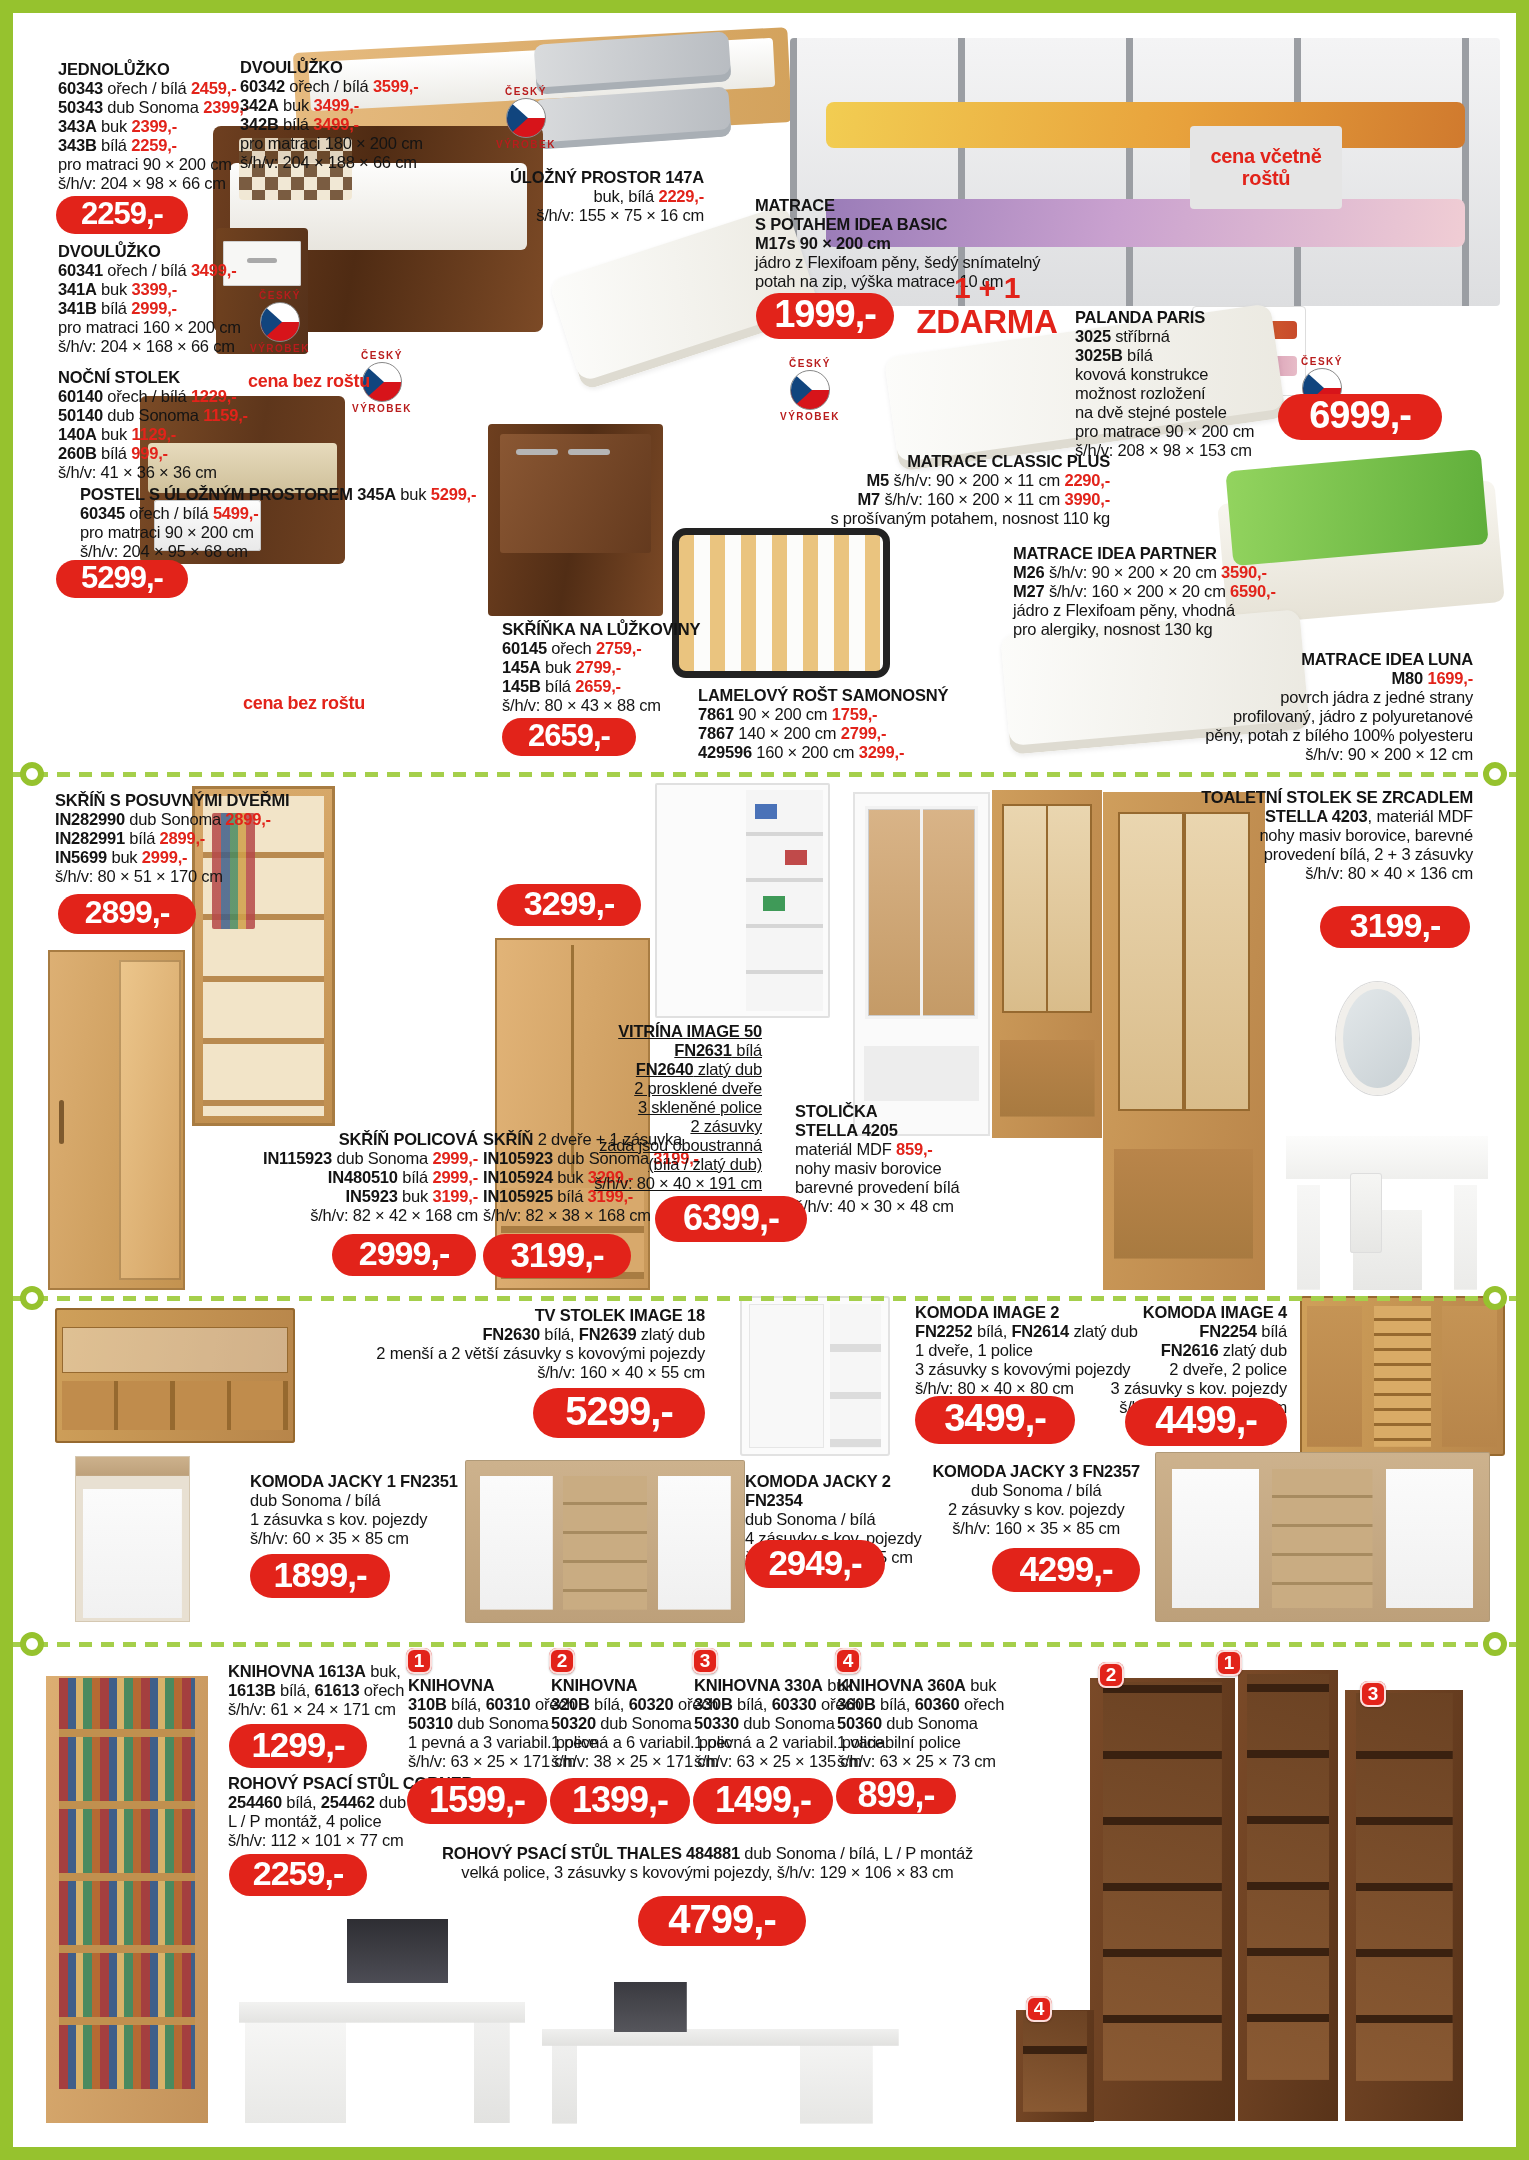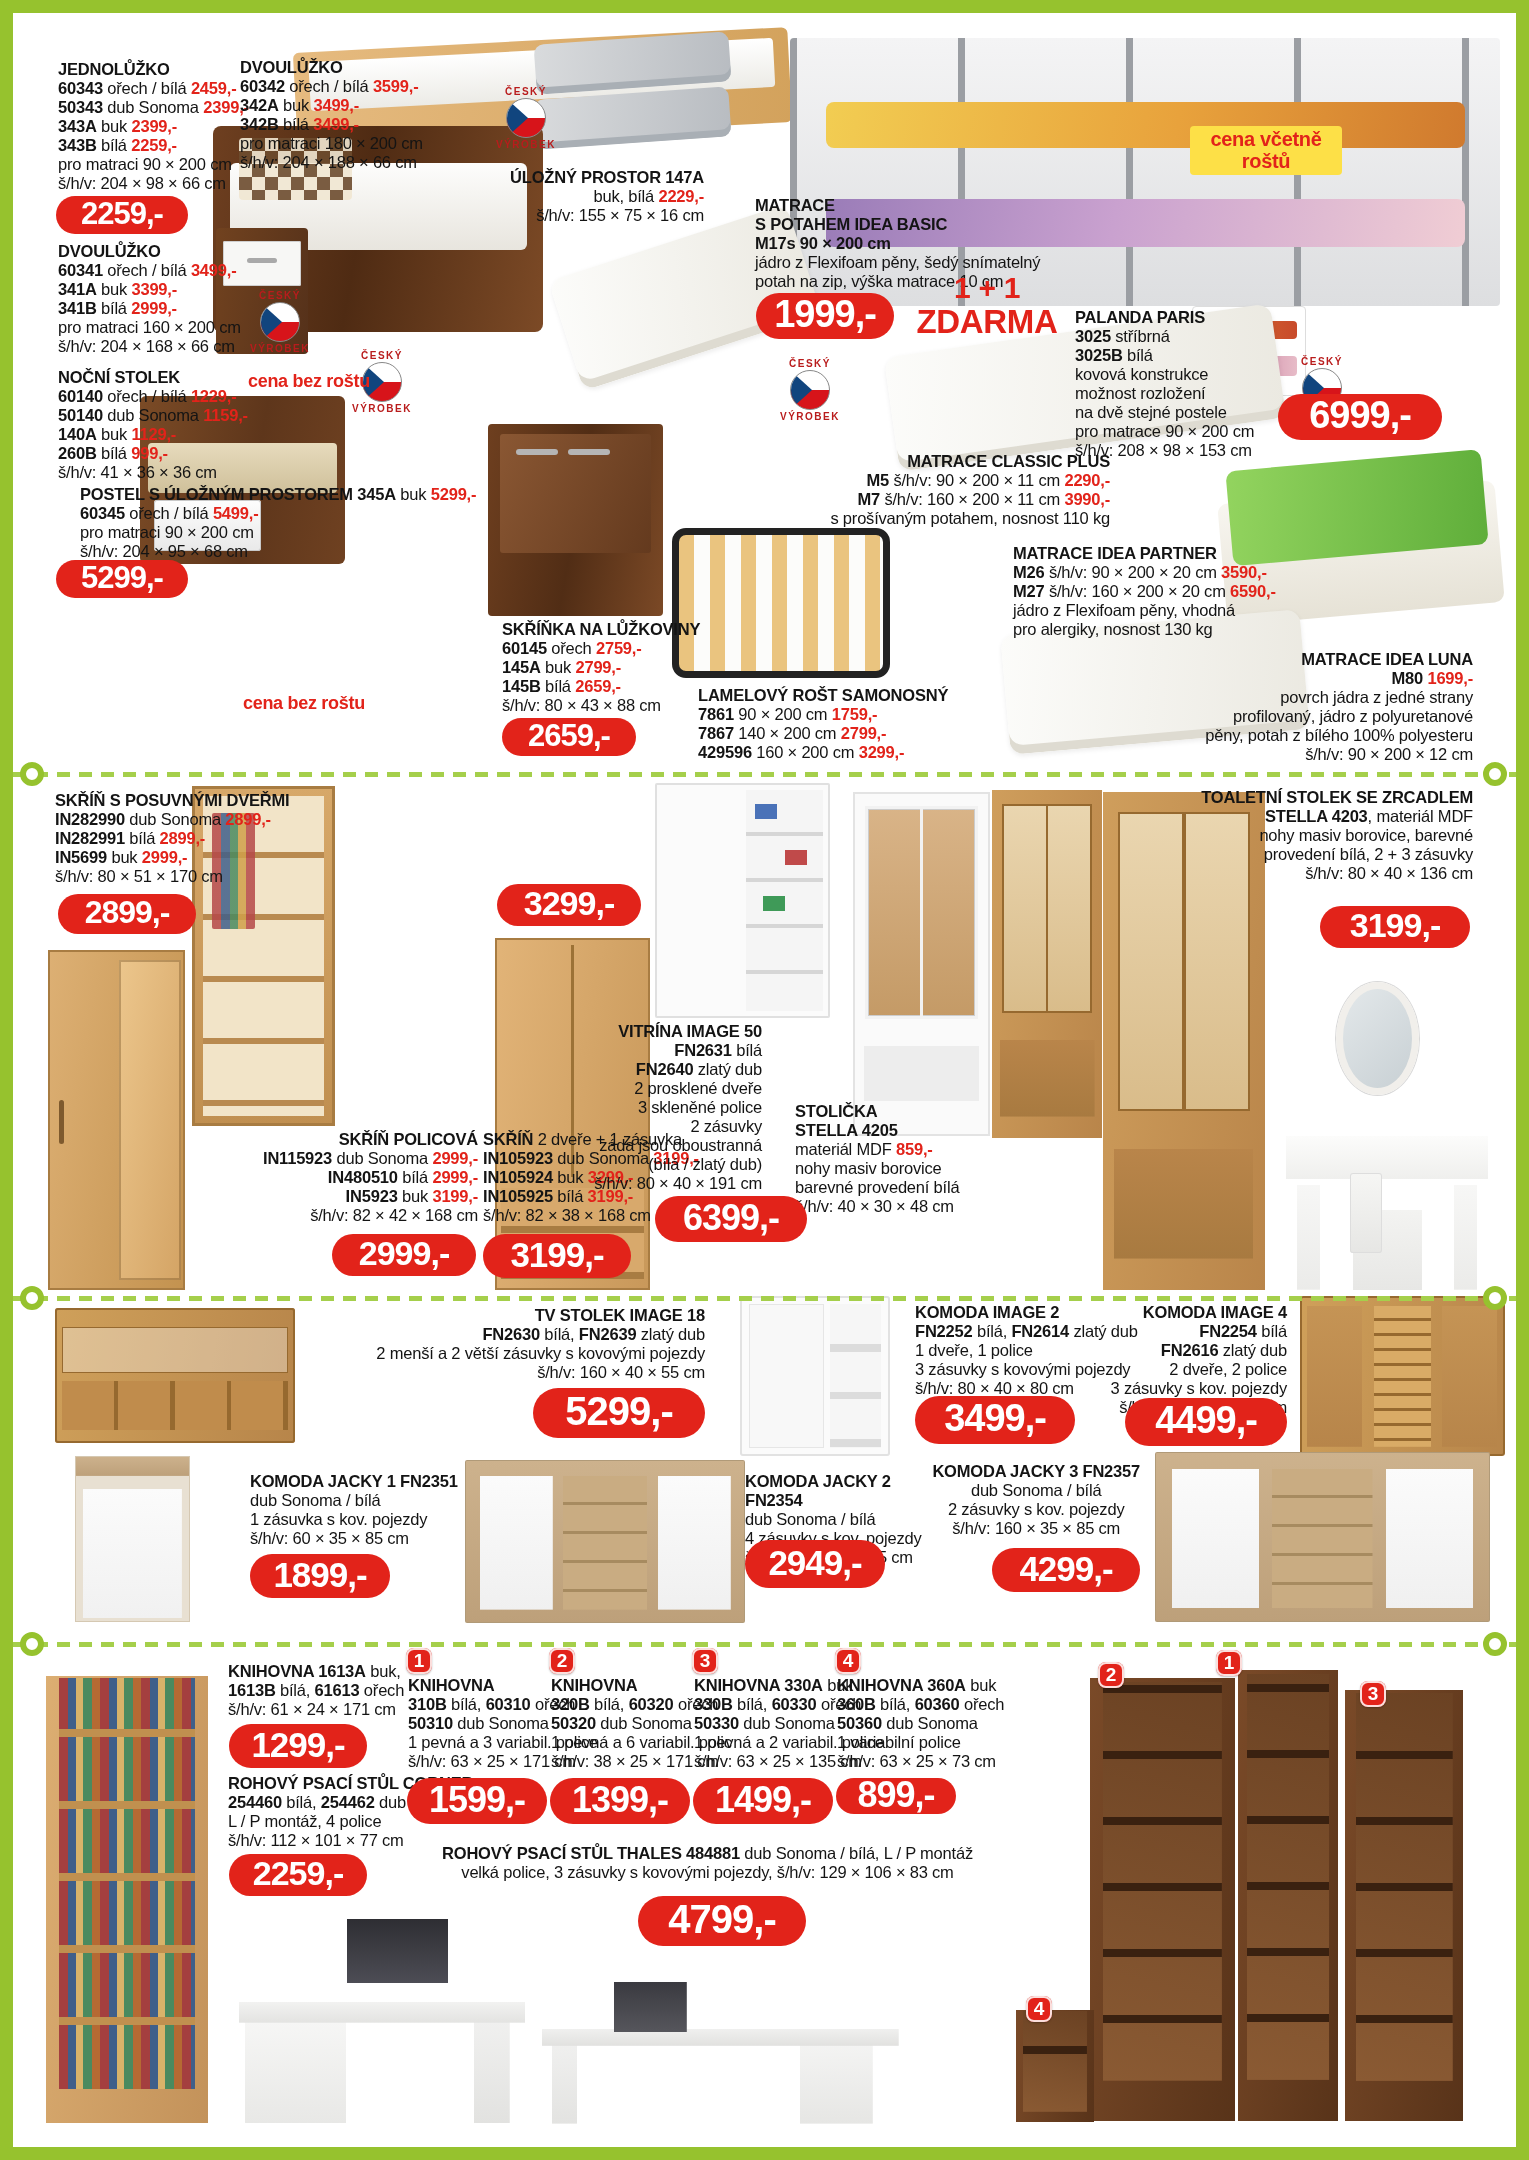--- a/index.html
+++ b/index.html
@@ -350,21 +350,21 @@
       <div class="ln"><span class="b">IN5923</span><span> buk </span><span class="r">3199,-</span></div>
       <div class="ln"><span>š/h/v: 82 × 42 × 168 cm</span></div>
     </div>
     <div class="tblock" style="top: 1130px; left: 483px;">
       <div class="ln"><span class="b">SKŘÍŇ</span><span> 2 dveře + 1 zásuvka</span></div>
       <div class="ln"><span class="b">IN105923</span><span> dub Sonoma </span><span class="r">3199,-</span></div>
       <div class="ln"><span class="b">IN105924</span><span> buk </span><span class="r">3299,-</span></div>
       <div class="ln"><span class="b">IN105925</span><span> bílá </span><span class="r">3199,-</span></div>
       <div class="ln"><span>š/h/v: 82 × 38 × 168 cm</span></div>
     </div>
-    <div class="tblock" style="top: 1022px; right: 767px; text-align: right;">
+    <div class="tblock" style="top: 1022px; right: 767px; text-align: right; text-decoration: underline;">
       <div class="ln"><span class="b">VITRÍNA IMAGE 50</span></div>
       <div class="ln"><span class="b">FN2631</span><span> bílá</span></div>
       <div class="ln"><span class="b">FN2640</span><span> zlatý dub</span></div>
       <div class="ln"><span>2 prosklené dveře</span></div>
       <div class="ln"><span>3 skleněné police</span></div>
       <div class="ln"><span>2 zásuvky</span></div>
       <div class="ln"><span>záda jsou oboustranná</span></div>
       <div class="ln"><span>(bílá / zlatý dub)</span></div>
       <div class="ln"><span>š/h/v: 80 × 40 × 191 cm</span></div>
     </div>
@@ -482,21 +482,21 @@
     <div class="pill" style="left: 550px; top: 1778px; width: 140px; height: 46px; font-size: 36px;">1399,-</div>
     <div class="pill" style="left: 693px; top: 1778px; width: 140px; height: 46px; font-size: 36px;">1499,-</div>
     <div class="pill" style="left: 836px; top: 1778px; width: 120px; height: 36px; font-size: 36px;">899,-</div>
     <div class="pill" style="left: 638px; top: 1896px; width: 168px; height: 50px; font-size: 40px;">4799,-</div>
     <div class="note" style="left: 248px; top: 372px;">
       <div style="font-size: 18px;">cena bez roštu</div>
     </div>
     <div class="note" style="left: 243px; top: 694px;">
       <div style="font-size: 18px;">cena bez roštu</div>
     </div>
-    <div class="note" style="left: 1190px; top: 126px; width: 140px; background: #fde047; padding: 3px 6px; border-radius: 4px;">
+    <div class="note" style="left: 1190px; top: 126px; width: 140px; background: #e5e5e5; padding: 20px 6px; border-radius: 4px;">
       <div style="font-size: 20px;">cena včetně</div>
       <div style="font-size: 20px;">roštů</div>
     </div>
     <div class="note" style="left: 912px; top: 260px; width: 150px; margin-top: 12px;">
       <div style="font-size: 30px;">1 + 1</div>
       <div style="font-size: 33px;">ZDARMA</div>
     </div>
     <div class="nbadge" style="left: 406px; top: 1648px;">1</div>
     <div class="nbadge" style="left: 549px; top: 1648px;">2</div>
     <div class="nbadge" style="left: 692px; top: 1648px;">3</div>

